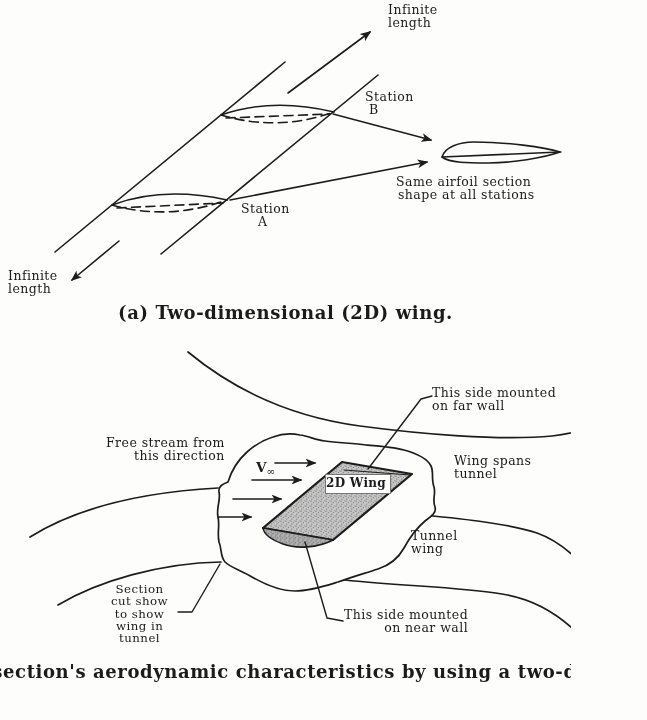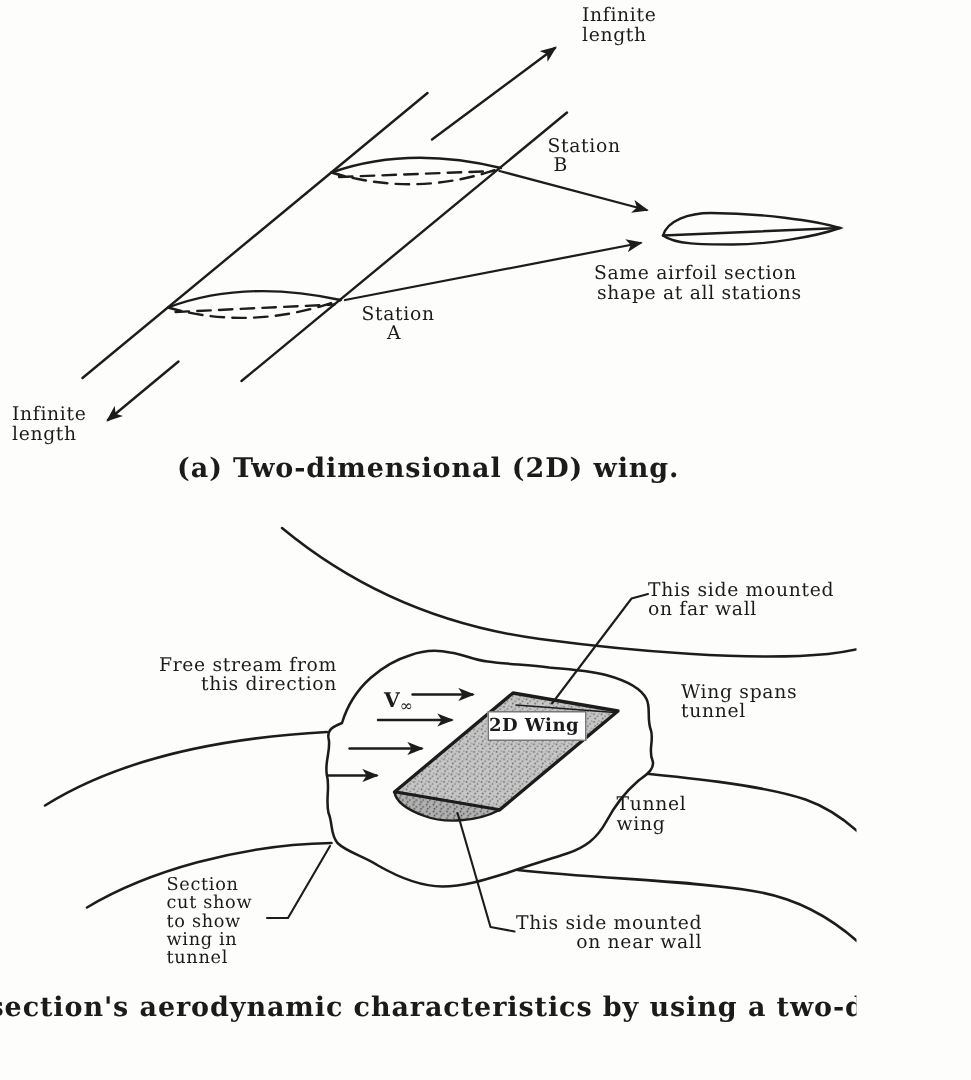--- a/index.html
+++ b/index.html
@@ -142,21 +142,21 @@
   <span>tunnel</span>
 </div>
 
 <div class="tag">2D Wing</div>
 
 <div class="lbl" style="left:411px;top:530px;">
   <span>Tunnel</span>
   <span>wing</span>
 </div>
 
-<div class="lbl small" style="left:111px;top:583px;">
+<div class="lbl small" style="left:111px;top:583px;text-align:center;">
   <span>Section</span>
   <span>cut show</span>
   <span>to show</span>
   <span>wing in</span>
   <span>tunnel</span>
 </div>
 
 <div class="lbl" style="left:344px;top:609px;">
   <span>This side mounted</span>
   <span style="margin-left:9px;text-align:right;">on near wall</span>

